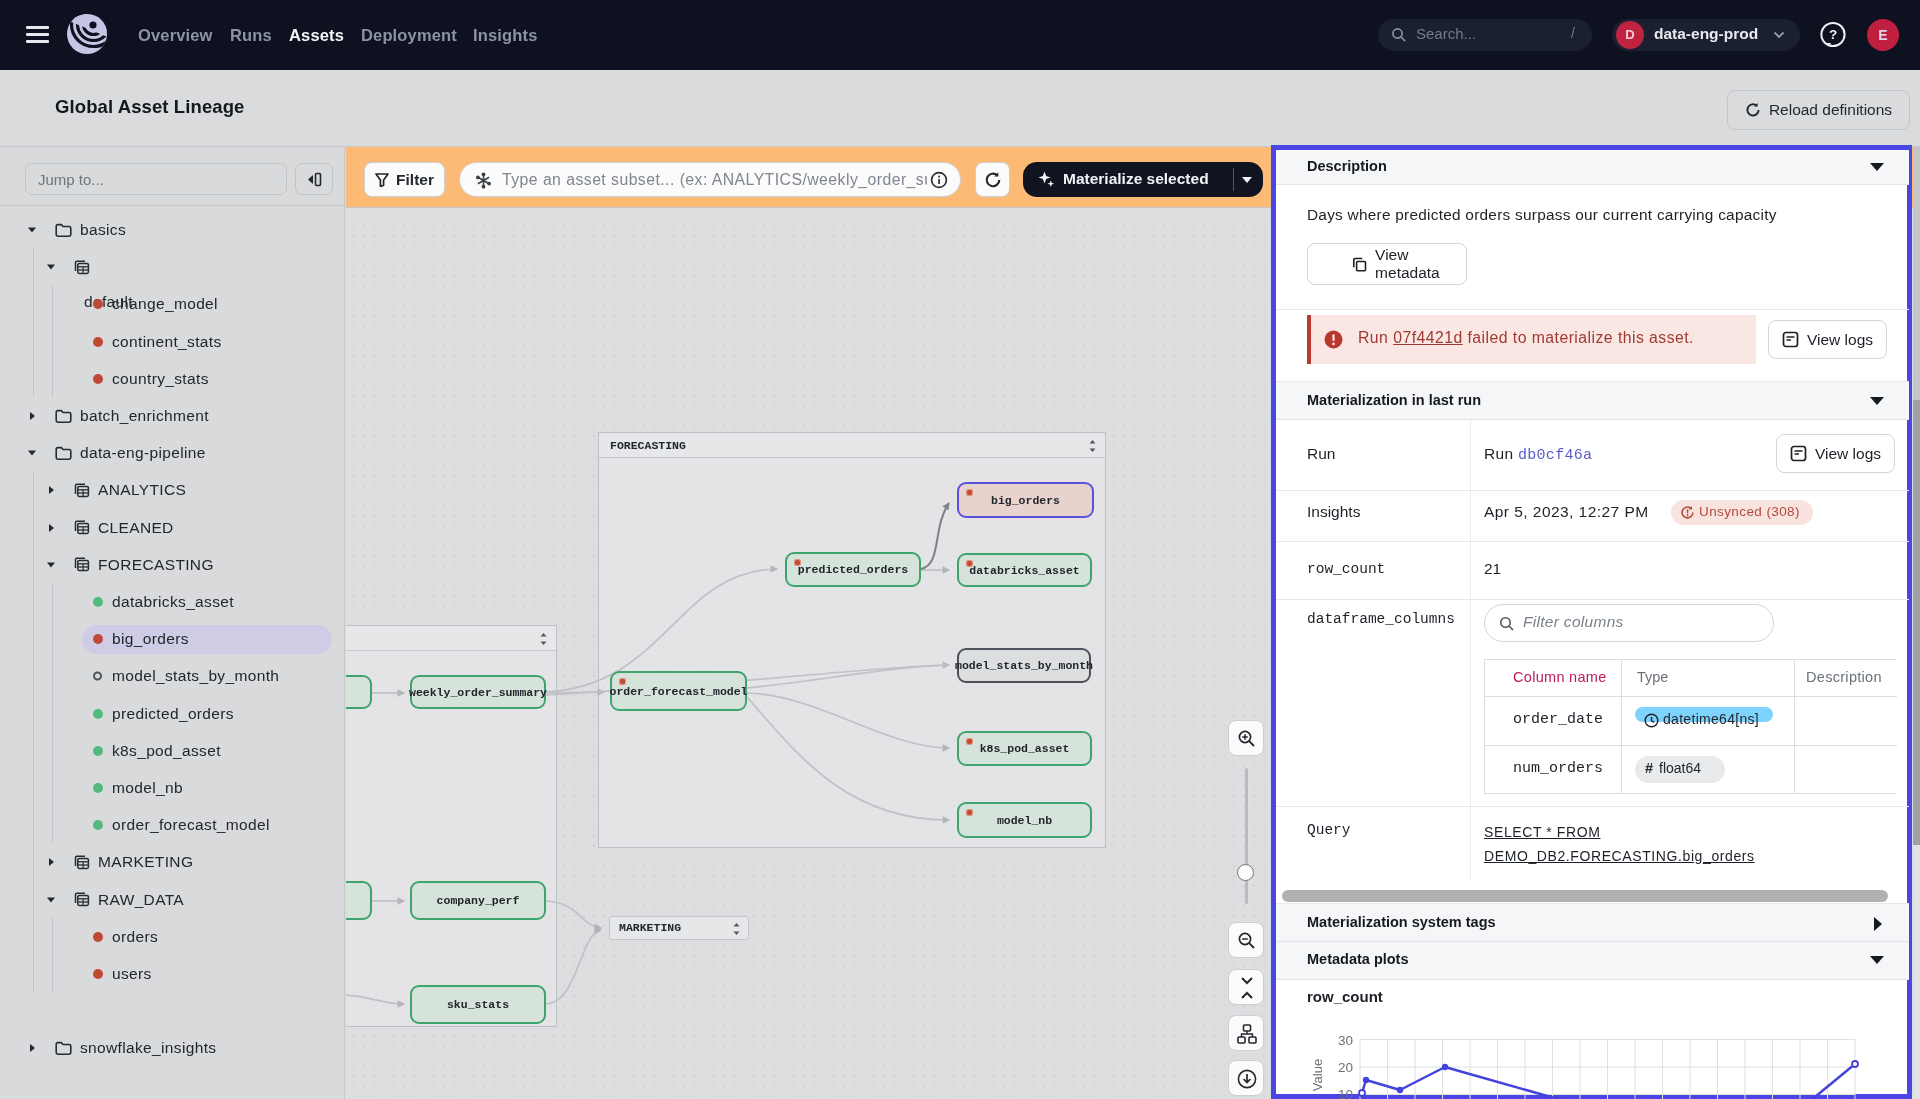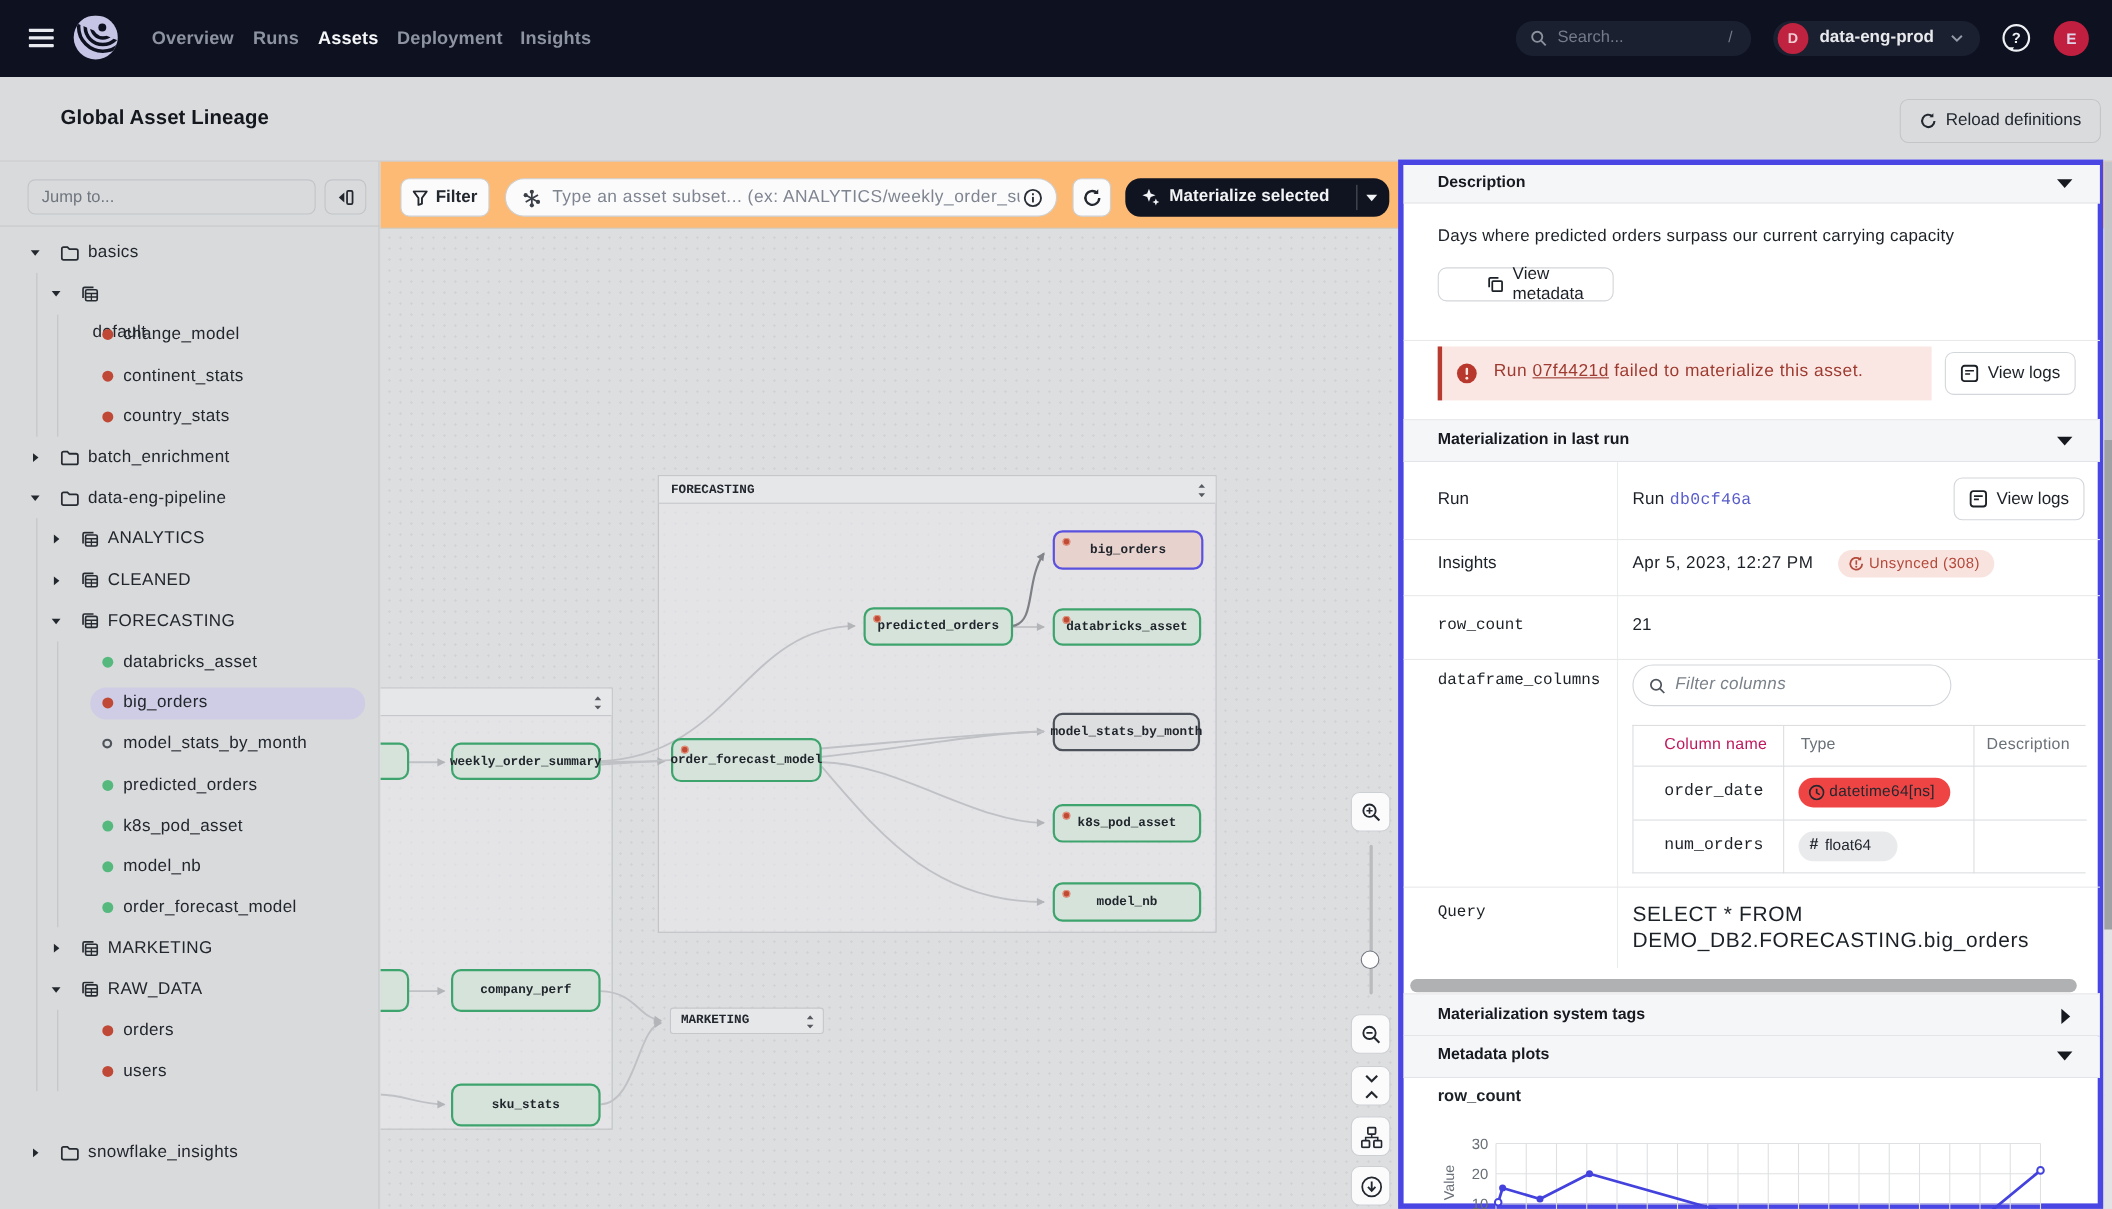--- a/index.html
+++ b/index.html
@@ -423,21 +423,21 @@
 </div>
 
 <div id="panel">
 <div id="pin" class="abs" style="left:6px; top:0; width:627px; height:944px;">
 
   <div class="abs sechead" style="left:-6px; top:0; width:633px; height:35px;">
     <div class="abs" style="left:31px; top:8px;">Description</div>
     <div class="pcaret-d" style="left:594px; top:13px;"></div>
   </div>
   <div class="abs" style="left:25px; top:56px; font-size:15.4px; letter-spacing:0.25px; color:#1c2127;">Days where predicted orders surpass our current carrying capacity</div>
-  <div class="wbtn" style="left:25px; top:93px; width:160px; height:31px;padding-left:44px;">
+  <div class="wbtn" style="left:25px; top:93px; width:160px; height:42px;padding-left:44px;">
     <svg width="17" height="17" viewBox="0 0 17 17">
           <path d="M2 11.5 L2 3.2 Q2 1.8 3.4 1.8 L11.5 1.8" stroke="#1c2127" stroke-width="1.8" fill="none"></path>
           <rect x="5.2" y="5.2" width="10" height="10.3" rx="1" stroke="#1c2127" stroke-width="1.8" fill="none"></rect>
         </svg>
     <span>View metadata</span>
   </div>
   <div class="abs" style="left:-6px; top:159px; width:633px; height:1px; background:#e8e9eb;"></div>
 
   <div class="abs" style="left:25px; top:165px; width:449px; height:49px; background:#fae7e3;">
     <div class="abs" style="left:0; top:0; width:4px; height:49px; background:#b83b30;"></div>
@@ -502,35 +502,35 @@
 
   <div class="abs" style="left:202px; top:509px; width:412px; height:135px; border:1px solid #dcdee0; border-right:none;">
     <div class="abs" style="left:0; top:36px; width:412px; height:1px; background:#dcdee0;"></div>
     <div class="abs" style="left:0; top:85px; width:412px; height:1px; background:#dcdee0;"></div>
     <div class="abs" style="left:136px; top:0; width:1px; height:134px; background:#dcdee0;"></div>
     <div class="abs" style="left:309px; top:0; width:1px; height:134px; background:#dcdee0;"></div>
     <div class="abs" style="left:28px; top:9px; font-size:14.5px; letter-spacing:0.3px; color:#be185d;">Column name</div>
     <div class="abs" style="left:152px; top:9px; font-size:14.5px; color:#697078;">Type</div>
     <div class="abs" style="left:321px; top:9px; font-size:14.5px; letter-spacing:0.3px; color:#697078;">Description</div>
     <div class="abs mono" style="left:28px; top:51px; font-size:15px;">order_date</div>
-    <div class="abs" style="left:150px; top:47px; width:138px; height:27px; background:#ef4444; border-radius:13.5px;">
+    <div class="abs" style="left:150px; top:47px; width:138px; height:15px; background:#7dd3fc; border-radius:13.5px;">
       <svg class="abs" style="left:9px; top:6px;" width="15" height="15" viewBox="0 0 15 15">
             <circle cx="7.5" cy="7.5" r="6.3" stroke="#23272e" stroke-width="1.5" fill="none"></circle>
             <path d="M7.5 4 L7.5 7.8 L10.3 9.4" stroke="#23272e" stroke-width="1.5" fill="none"></path>
           </svg>
       <div class="abs" style="left:28px; top:4px; font-size:14px; letter-spacing:0.3px; color:#23272e;">datetime64[ns]</div>
     </div>
     <div class="abs mono" style="left:28px; top:100px; font-size:15px;">num_orders</div>
     <div class="abs" style="left:150px; top:96px; width:90px; height:27px; background:#e9eaec; border-radius:13.5px;">
       <div class="abs" style="left:10px; top:4px; font-size:14.5px; font-weight:700; color:#23272e;">#</div>
       <div class="abs" style="left:24px; top:4px; font-size:14px; color:#23272e;">float64</div>
     </div>
   </div>
   <div class="abs mono" style="left:25px; top:672px; font-size:14.5px;">Query</div>
-  <div class="abs" style="left:202px; top:670px; font-size:19px; letter-spacing:0.6px; line-height:24px;">SELECT * FROM<br>DEMO_DB2.FORECASTING.big_orders</div>
+  <div class="abs" style="left:202px; top:670px; font-size:14px; letter-spacing:0.6px; line-height:24px;text-decoration:underline;">SELECT * FROM<br>DEMO_DB2.FORECASTING.big_orders</div>
 
   <div class="abs" style="left:0px; top:740px; width:606px; height:12px; background:#afb1b3; border-radius:6px;"></div>
 
   <div class="abs sechead" style="left:-6px; top:753px; width:633px; height:39px; border-top:1px solid #e8e9eb;">
     <div class="abs" style="left:31px; top:10px;">Materialization system tags</div>
     <div class="pcaret-r" style="left:598px; top:13px;"></div>
   </div>
 
   <div class="abs sechead" style="left:-6px; top:792px; width:633px; height:38px;">
     <div class="abs" style="left:31px; top:9px;">Metadata plots</div>

